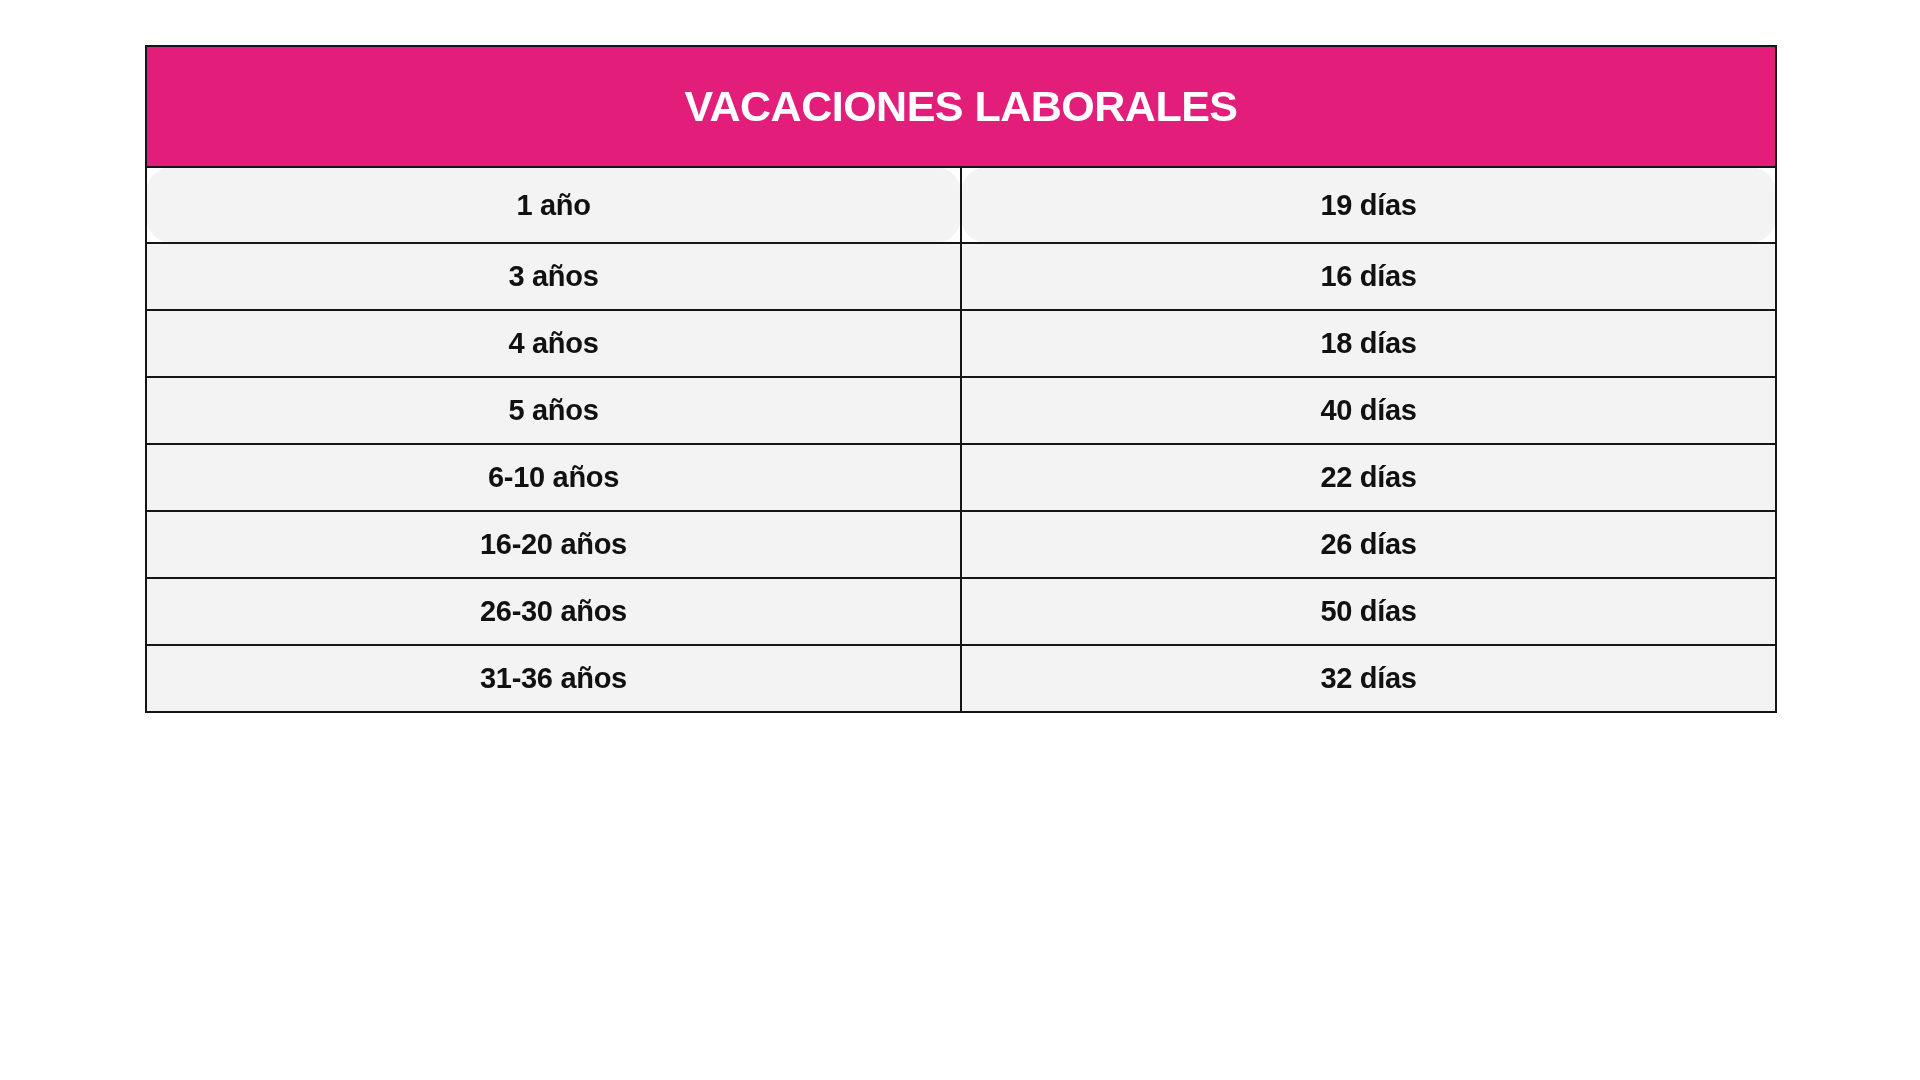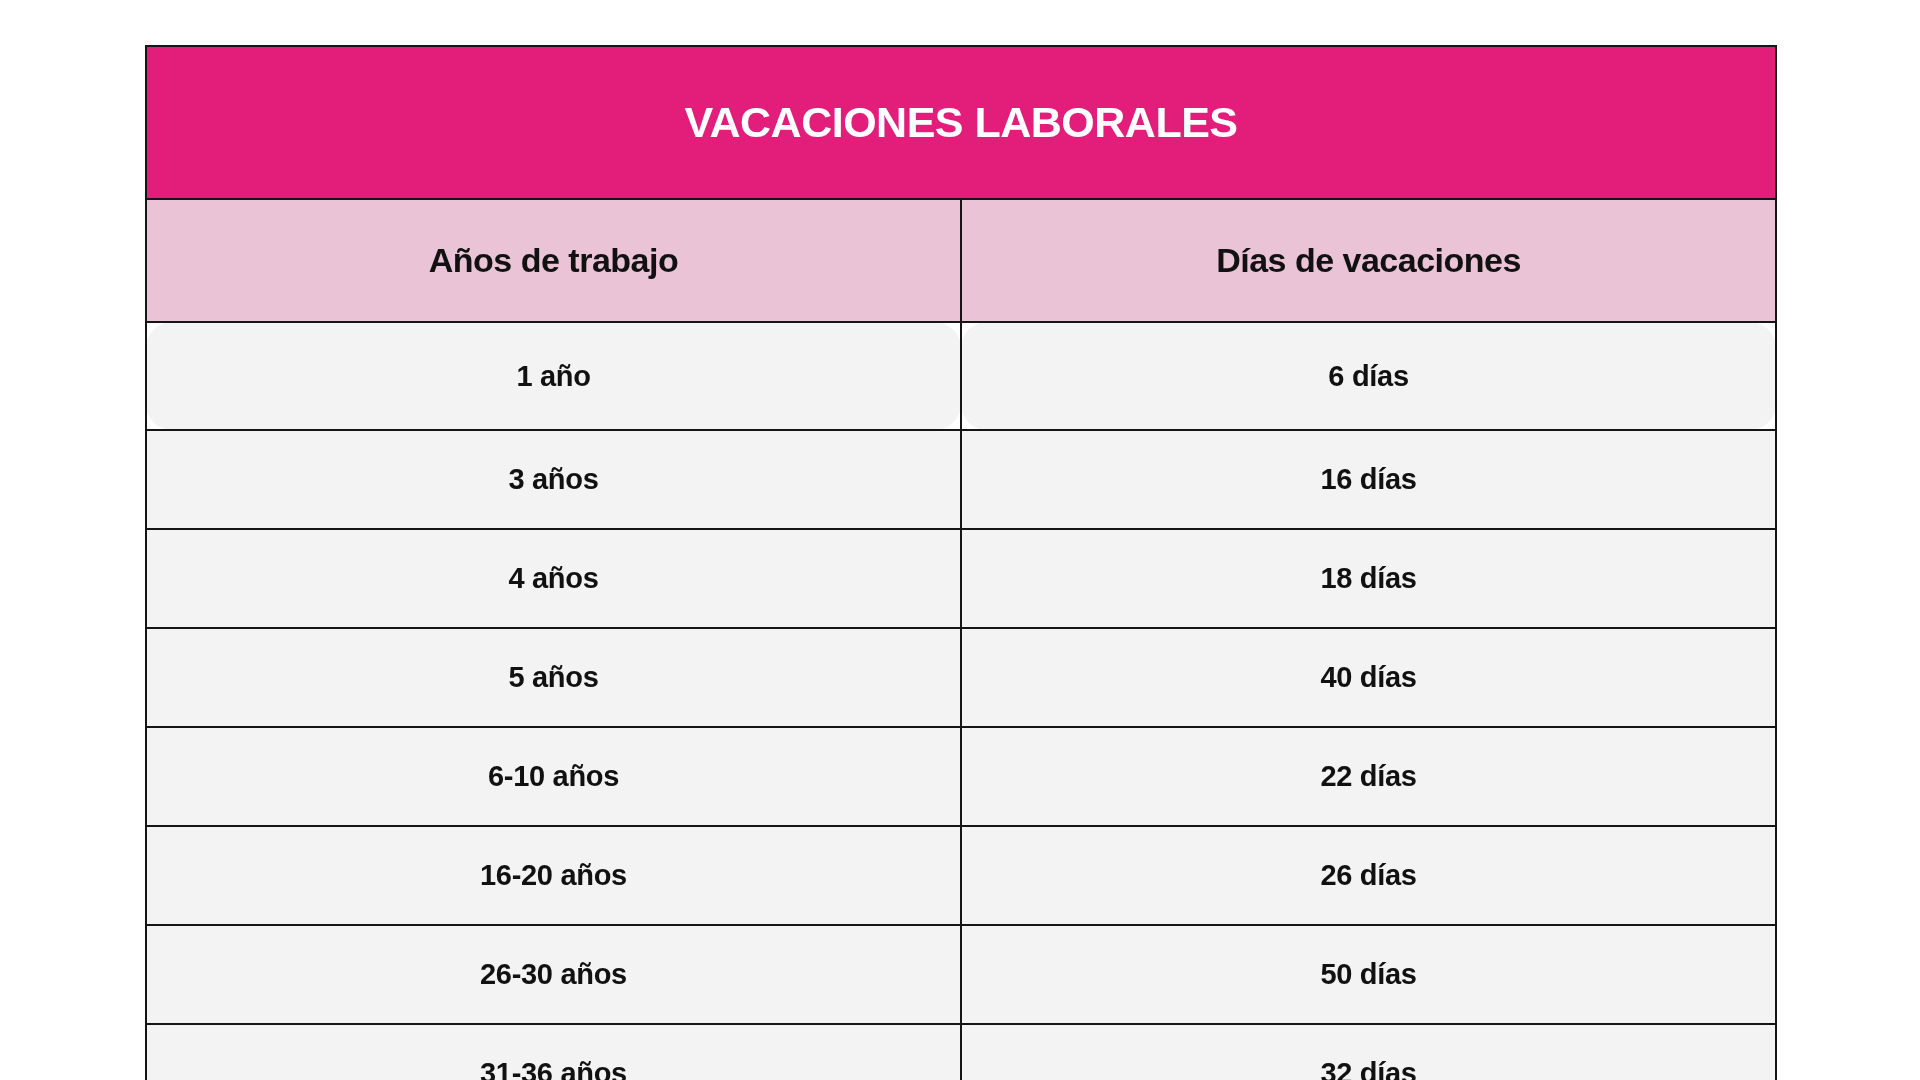--- a/index.html
+++ b/index.html
@@ -22,21 +22,21 @@
     }
     table.vac {
       border-collapse: collapse;
       width: 1630px;
       table-layout: fixed;
     }
     table.vac td, table.vac th {
       border: 2px solid #151515;
       text-align: center;
       vertical-align: middle;
-      padding: 16px;
+      padding: 0;
       color: #111111;
       font-weight: bold;
     }
     .title-cell {
       background: #E31E7A;
       color: #ffffff !important;
       height: 119px;
       font-size: 43px;
       letter-spacing: -0.5px;
     }
@@ -65,27 +65,23 @@
 <div class="table-wrap">
   <table class="vac">
     <colgroup>
       <col class="c1">
       <col class="c2">
     </colgroup>
     <tbody>
         <tr>
       <td class="title-cell" colspan="2">VACACIONES LABORALES</td>
     </tr>
-    <tr>
-      <td class="head-cell">Años de trabajo</td>
-      <td class="head-cell">Días de vacaciones</td>
-    </tr>
     <tr class="first">
       <td class="row-cell">1 año</td>
-      <td class="row-cell">6 días</td>
+      <td class="row-cell">19 días</td>
     </tr>
     <tr>
       <td class="row-cell">3 años</td>
       <td class="row-cell">16 días</td>
     </tr>
     <tr>
       <td class="row-cell">4 años</td>
       <td class="row-cell">18 días</td>
     </tr>
     <tr>

